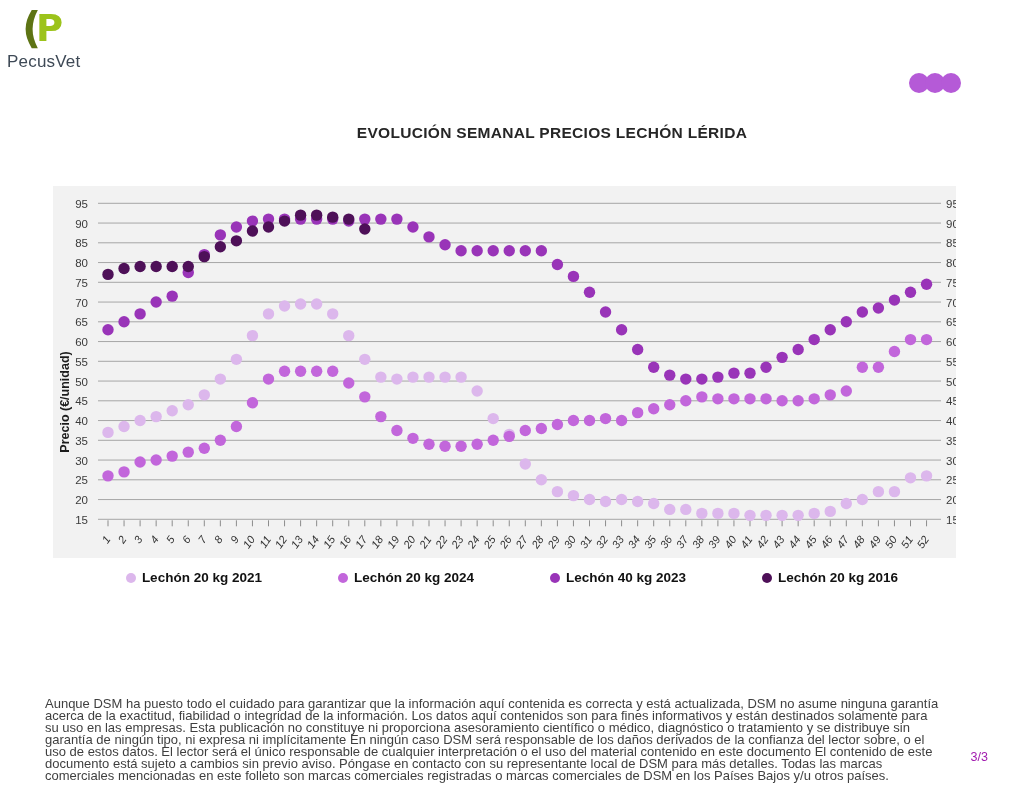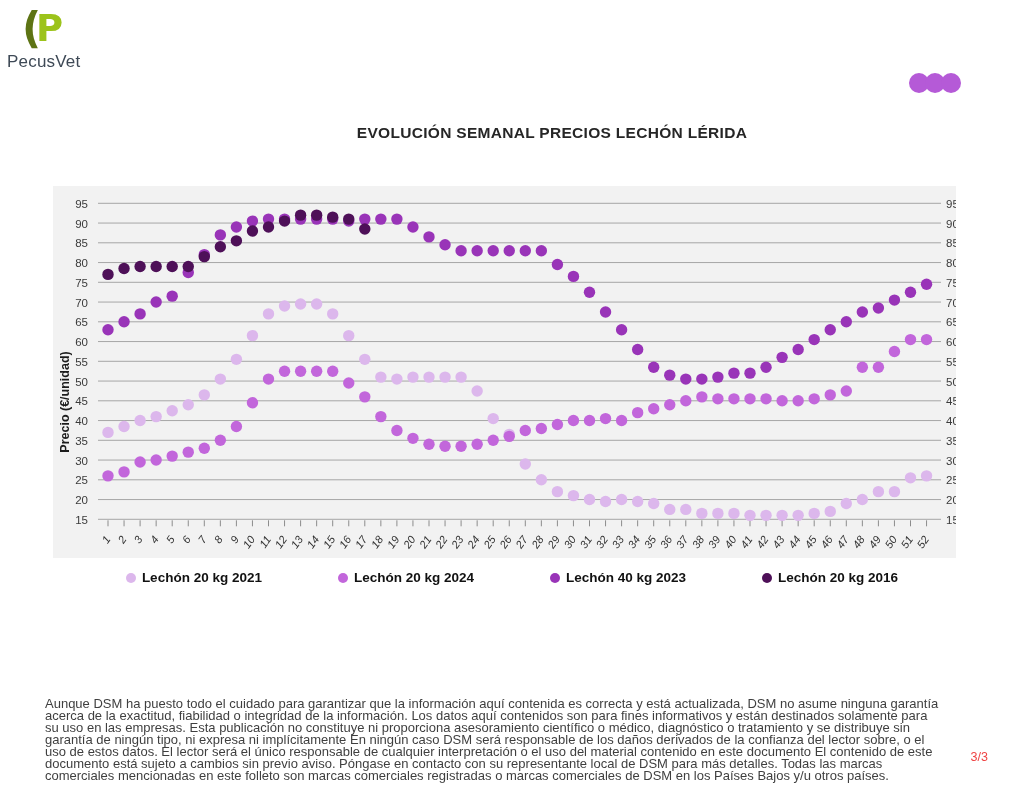--- a/index.html
+++ b/index.html
@@ -24,21 +24,21 @@
   .chart-panel svg{display:block;}
 
   
   .legend{position:absolute;left:0;top:570px;width:1024px;display:flex;justify-content:center;align-items:center;gap:76px;}
   .legend-item{display:flex;align-items:center;gap:6px;}
   .legend-dot{width:10px;height:10px;border-radius:50%;display:inline-block;}
   .legend-label{font-size:13.5px;font-weight:bold;color:#111111;}
 
   
   .footer-disclaimer{position:absolute;left:45px;top:698px;width:894px;font-size:13px;line-height:12px;color:#3f3f3f;}
-  .page-number{position:absolute;right:36px;top:750px;font-size:12.5px;color:#ef4444;}
+  .page-number{position:absolute;right:36px;top:750px;font-size:12.5px;color:#a21caf;}
 </style>
 </head>
 <body>
 
 <div class="logo-wrap">
   <div class="logo-icon">
     <span class="logo-paren">(</span>
     <span class="logo-p">P</span>
   </div>
   <div class="logo-text">PecusVet</div>

